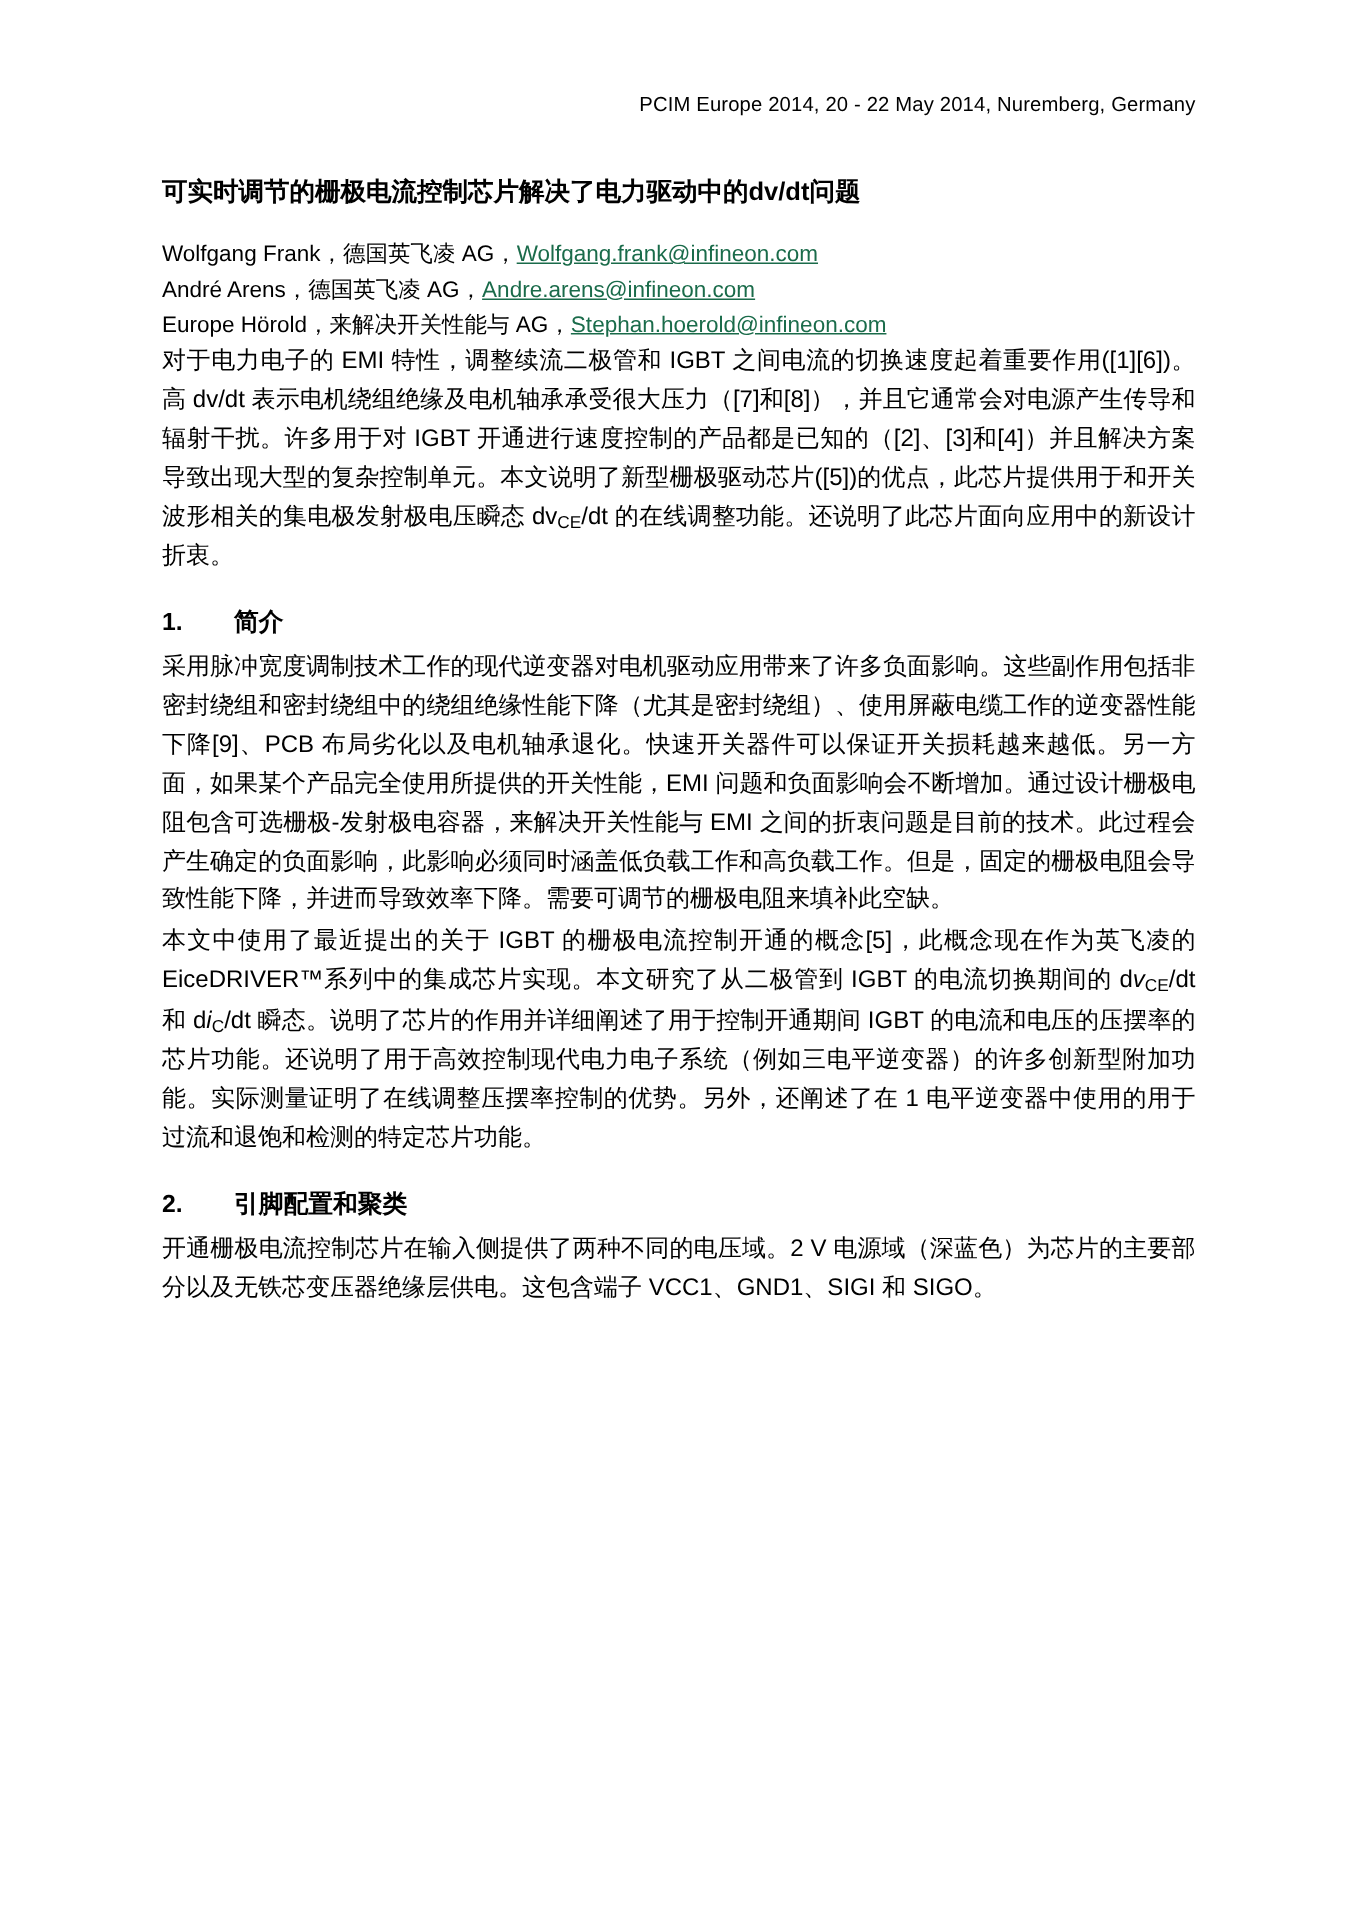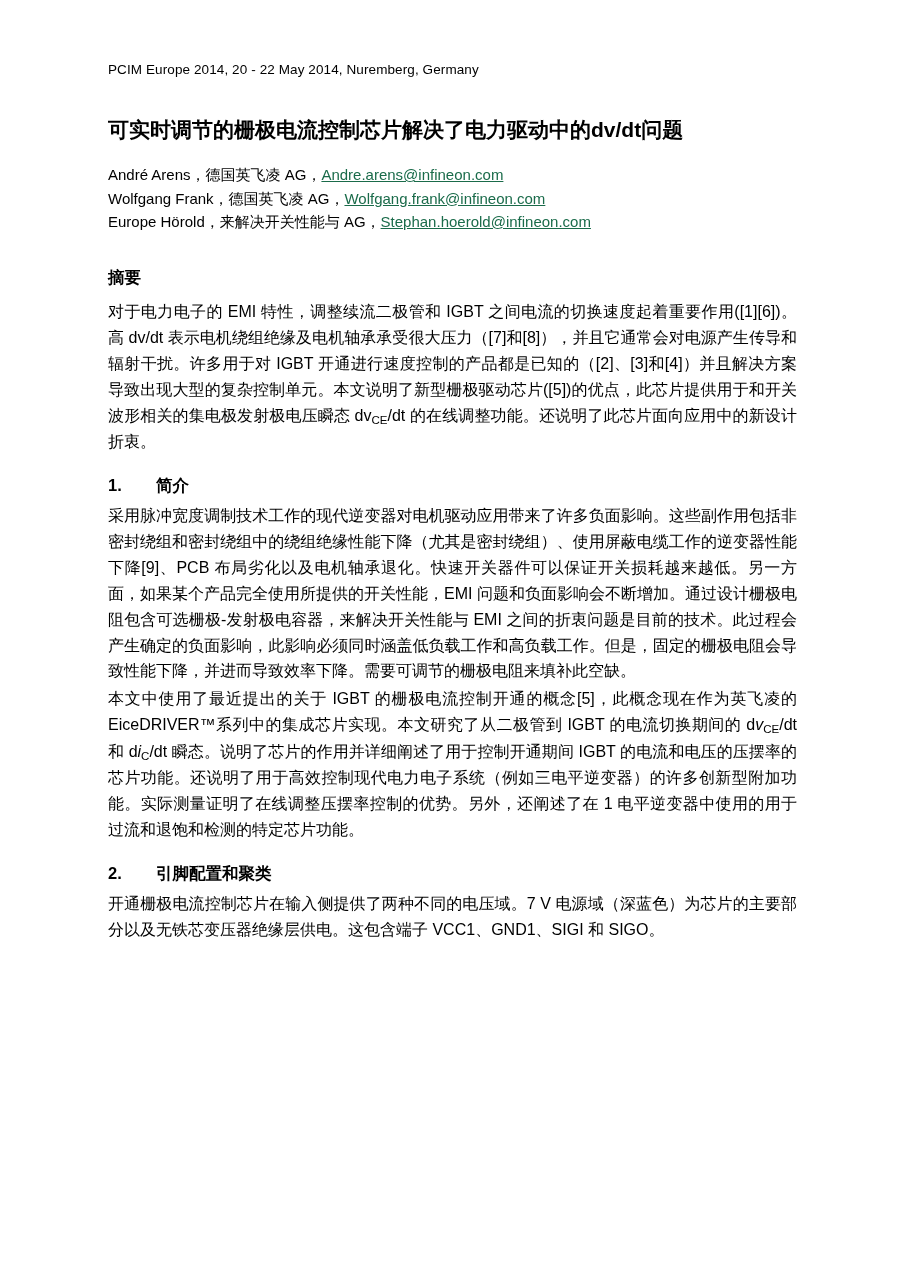--- a/index.html
+++ b/index.html
@@ -16,28 +16,28 @@
     overflow: hidden;
   }
   .page {
     position: relative;
     width: 905px;
     height: 1280px;
     box-sizing: border-box;
     padding: 0 108px;
   }
   .header-line {
-    text-align: left;
+    text-align: right;
     font-size: 13.5px;
     margin-top: 62px;
     letter-spacing: 0.1px;
   }
   .doc-title {
     margin-top: 40px;
-    font-size: 21px;
+    font-size: 17px;
     font-weight: bold;
     line-height: 1.25;
     letter-spacing: 0px;
   }
   .authors {
     margin-top: 20px;
     font-size: 15px;
     line-height: 1.55;
   }
   .authors .aline {
@@ -88,37 +88,36 @@
 <body>
 
 <div class="page">
 
   <div class="header-line">PCIM Europe 2014, 20 - 22 May 2014, Nuremberg, Germany</div>
 
   <h1 class="doc-title"><span>可实时调节的栅极电流控制芯片解决了电力驱动中的</span><span>dv/dt</span><span>问题</span></h1>
 
   <div class="authors">
     <div class="aline">
-      <span>André Arens</span><span>，德国英飞凌 AG，</span><a class="mail" href="#">Andre.arens@infineon.com</a>
+      <span>Wolfgang Frank</span><span>，德国英飞凌 AG，</span><a class="mail" href="#">Wolfgang.frank@infineon.com</a>
     </div>
     <div class="aline">
-      <span>Wolfgang Frank</span><span>，德国英飞凌 AG，</span><a class="mail" href="#">Wolfgang.frank@infineon.com</a>
+      <span>André Arens</span><span>，德国英飞凌 AG，</span><a class="mail" href="#">Andre.arens@infineon.com</a>
     </div>
     <div class="aline">
       <span>Europe Hörold</span><span>，来解决开关性能与 AG，</span><a class="mail" href="#">Stephan.hoerold@infineon.com</a>
     </div>
   </div>
 
-  <div class="sec-heading">摘要</div>
 
   <p class="body abstract-body"><span>对于电力电子的 EMI 特性，调整续流二极管和 IGBT 之间电流的切换速度起着重要作用([1][6])。高 dv/dt 表示电机绕组绝缘及电机轴承承受很大压力（[7]和[8]），并且它通常会对电源产生传导和辐射干扰。许多用于对 IGBT 开通进行速度控制的产品都是已知的（[2]、[3]和[4]）并且解决方案导致出现大型的复杂控制单元。本文说明了新型栅极驱动芯片([5])的优点，此芯片提供用于和开关波形相关的集电极发射极电压瞬态 dv</span><sub>CE</sub><span>/dt 的在线调整功能。还说明了此芯片面向应用中的新设计折衷。</span></p>
 
   <div class="sec-heading-num"><span class="num">1.</span><span>简介</span></div>
 
   <p class="body">采用脉冲宽度调制技术工作的现代逆变器对电机驱动应用带来了许多负面影响。这些副作用包括非密封绕组和密封绕组中的绕组绝缘性能下降（尤其是密封绕组）、使用屏蔽电缆工作的逆变器性能下降[9]、PCB 布局劣化以及电机轴承退化。快速开关器件可以保证开关损耗越来越低。另一方面，如果某个产品完全使用所提供的开关性能，EMI 问题和负面影响会不断增加。通过设计栅极电阻包含可选栅极-发射极电容器，来解决开关性能与 EMI 之间的折衷问题是目前的技术。此过程会产生确定的负面影响，此影响必须同时涵盖低负载工作和高负载工作。但是，固定的栅极电阻会导致性能下降，并进而导致效率下降。需要可调节的栅极电阻来填补此空缺。</p>
 
   <p class="body"><span>本文中使用了最近提出的关于 IGBT 的栅极电流控制开通的概念[5]，此概念现在作为英飞凌的 EiceDRIVER™系列中的集成芯片实现。本文研究了从二极管到 IGBT 的电流切换期间的 d</span><span class="ital">v</span><sub>CE</sub><span>/dt 和 d</span><span class="ital">i</span><sub>C</sub><span>/dt 瞬态。说明了芯片的作用并详细阐述了用于控制开通期间 IGBT 的电流和电压的压摆率的芯片功能。还说明了用于高效控制现代电力电子系统（例如三电平逆变器）的许多创新型附加功能。实际测量证明了在线调整压摆率控制的优势。另外，还阐述了在 1 电平逆变器中使用的用于过流和退饱和检测的特定芯片功能。</span></p>
 
   <div class="sec-heading-num"><span class="num">2.</span><span>引脚配置和聚类</span></div>
 
-  <p class="body">开通栅极电流控制芯片在输入侧提供了两种不同的电压域。7 V 电源域（深蓝色）为芯片的主要部分以及无铁芯变压器绝缘层供电。这包含端子 VCC1、GND1、SIGI 和 SIGO。</p>
+  <p class="body">开通栅极电流控制芯片在输入侧提供了两种不同的电压域。2 V 电源域（深蓝色）为芯片的主要部分以及无铁芯变压器绝缘层供电。这包含端子 VCC1、GND1、SIGI 和 SIGO。</p>
 
 </div>
 
 </body></html>

